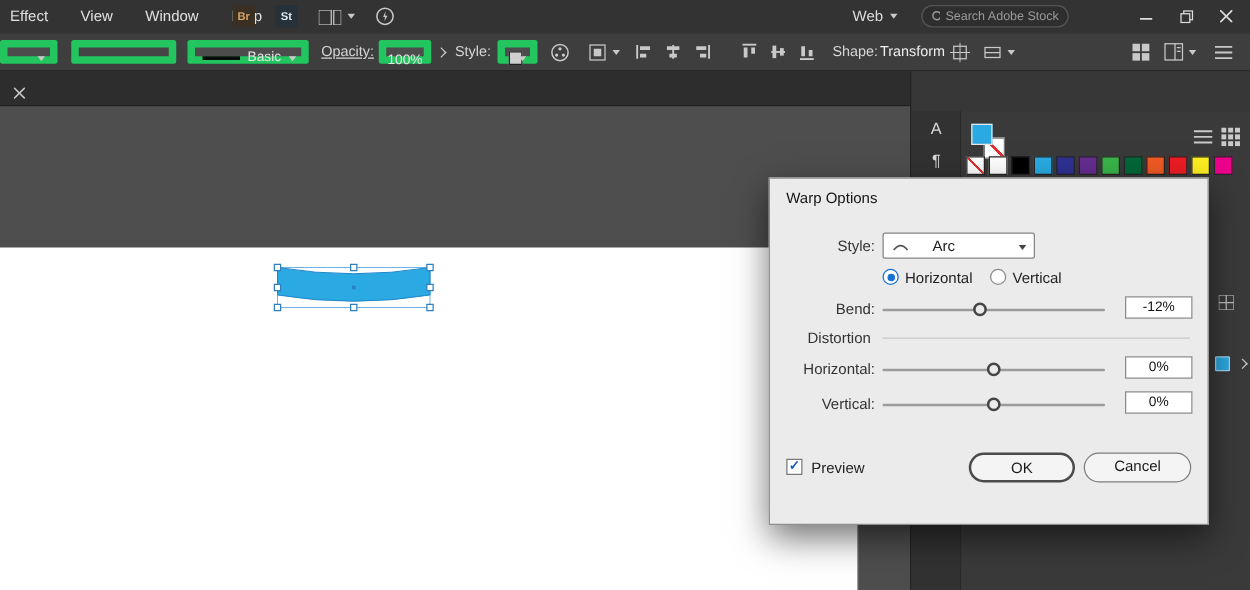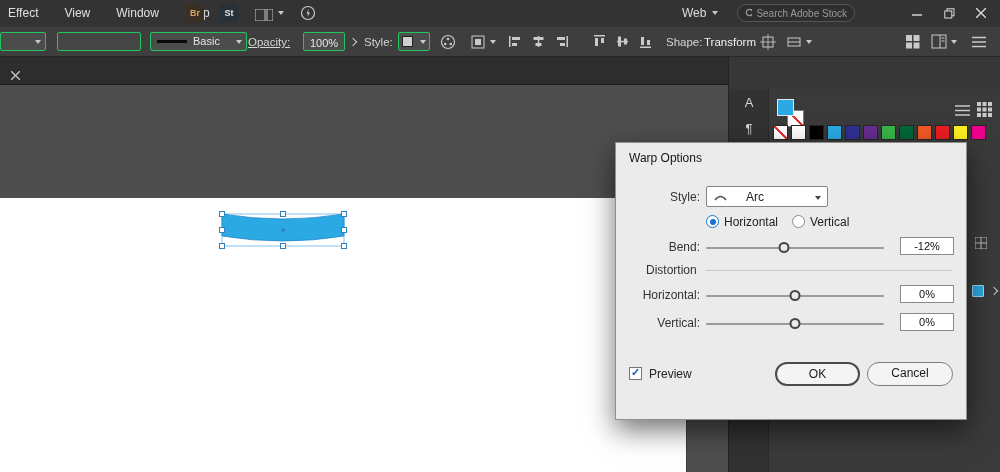--- a/index.html
+++ b/index.html
@@ -12,21 +12,21 @@
   .menus { position:absolute; left:8px; top:0; height:26px; display:flex; gap:26px; align-items:center; }
   .menus span { font-size:12px; color:#e0e0e0; cursor:default; }
   .tile { position:absolute; top:4px; width:18px; height:18px; border-radius:2px; font:bold 9px/18px "Liberation Sans",sans-serif; text-align:center; }
   .search { position:absolute; left:737px; top:4px; width:118px; height:18px; border-radius:9px; background:#2e2e2e; border:1px solid #555; display:flex; align-items:center; gap:4px; padding:4px 7px; }
   .search span { font-size:10px; color:#9a9a9a; white-space:nowrap; }
   .winbtn { position:absolute; top:0; width:30px; height:26px; display:flex; align-items:center; justify-content:center; }
   .workspace { position:absolute; left:682px; top:0; height:26px; display:flex; align-items:center; gap:6px; color:#ddd; font-size:12px; }
 
   
   .controlbar { position:absolute; left:0; top:27px; width:1000px; height:30px; background:#3e3e3e; border-bottom:1px solid #272727; }
-  .ctrl { position:absolute; top:5px; height:19px; background:#4c4c4c; border:1px solid #22c55e; border-radius:2px; }
+  .ctrl { position:absolute; top:5px; height:19px; background:#4c4c4c; border:6px solid #22c55e; border-radius:2px; }
   .clabel { position:absolute; top:0; height:30px; line-height:30px; font-size:11.5px; color:#d5d5d5; }
   .car { width:0; height:0; border-left:3.5px solid transparent; border-right:3.5px solid transparent; border-top:4px solid #c9c9c9; position:absolute; }
   .car.dark { border-top-color:#444; }
   .chev { width:6px; height:6px; border-right:1.5px solid #c9c9c9; border-bottom:1.5px solid #c9c9c9; transform:rotate(-45deg); position:absolute; }
   .cicon { position:absolute; top:7px; cursor:pointer; }
   .cicon svg { display:block; }
 
   
   .doctabs { position:absolute; left:0; top:57px; width:728px; height:28px; background:#2d2d2d; border-bottom:1px solid #1f1f1f; }
 
@@ -130,21 +130,21 @@
   <div class="controlbar">
     <div class="ctrl" style="left:0;width:46px;">
       <div class="car" style="right:4px;top:7px;"></div>
     </div>
     <div class="ctrl" style="left:57px;width:84px;background:#454545;"></div>
     <div class="ctrl" style="left:150px;width:97px;">
       <div class="abs" style="left:6px;top:7px;width:30px;height:3px;background:#0a0a0a;"></div>
       <span class="abs" style="left:42px;top:0;font-size:11px;line-height:17px;color:#e5e5e5;">Basic</span>
       <div class="car" style="right:4px;top:7px;"></div>
     </div>
-    <span class="clabel" style="left:248px;text-decoration:underline;">Opacity:</span>
+    <span class="clabel" style="left:257px;text-decoration:underline;">Opacity:</span>
     <div class="ctrl" style="left:303px;width:42px;text-align:center;">
       <span style="font-size:11px;line-height:17px;color:#e5e5e5;">100%</span>
     </div>
     <div class="chev" style="left:350px;top:12px;"></div>
     <span class="clabel" style="left:364px;">Style:</span>
     <div class="ctrl" style="left:398px;width:32px;">
       <div class="abs" style="left:3px;top:3px;width:11px;height:11px;background:#cfcfcf;border:1px solid #222;"></div>
       <div class="car" style="right:3px;top:7px;"></div>
     </div>
     <div class="cicon" style="left:440px;">

